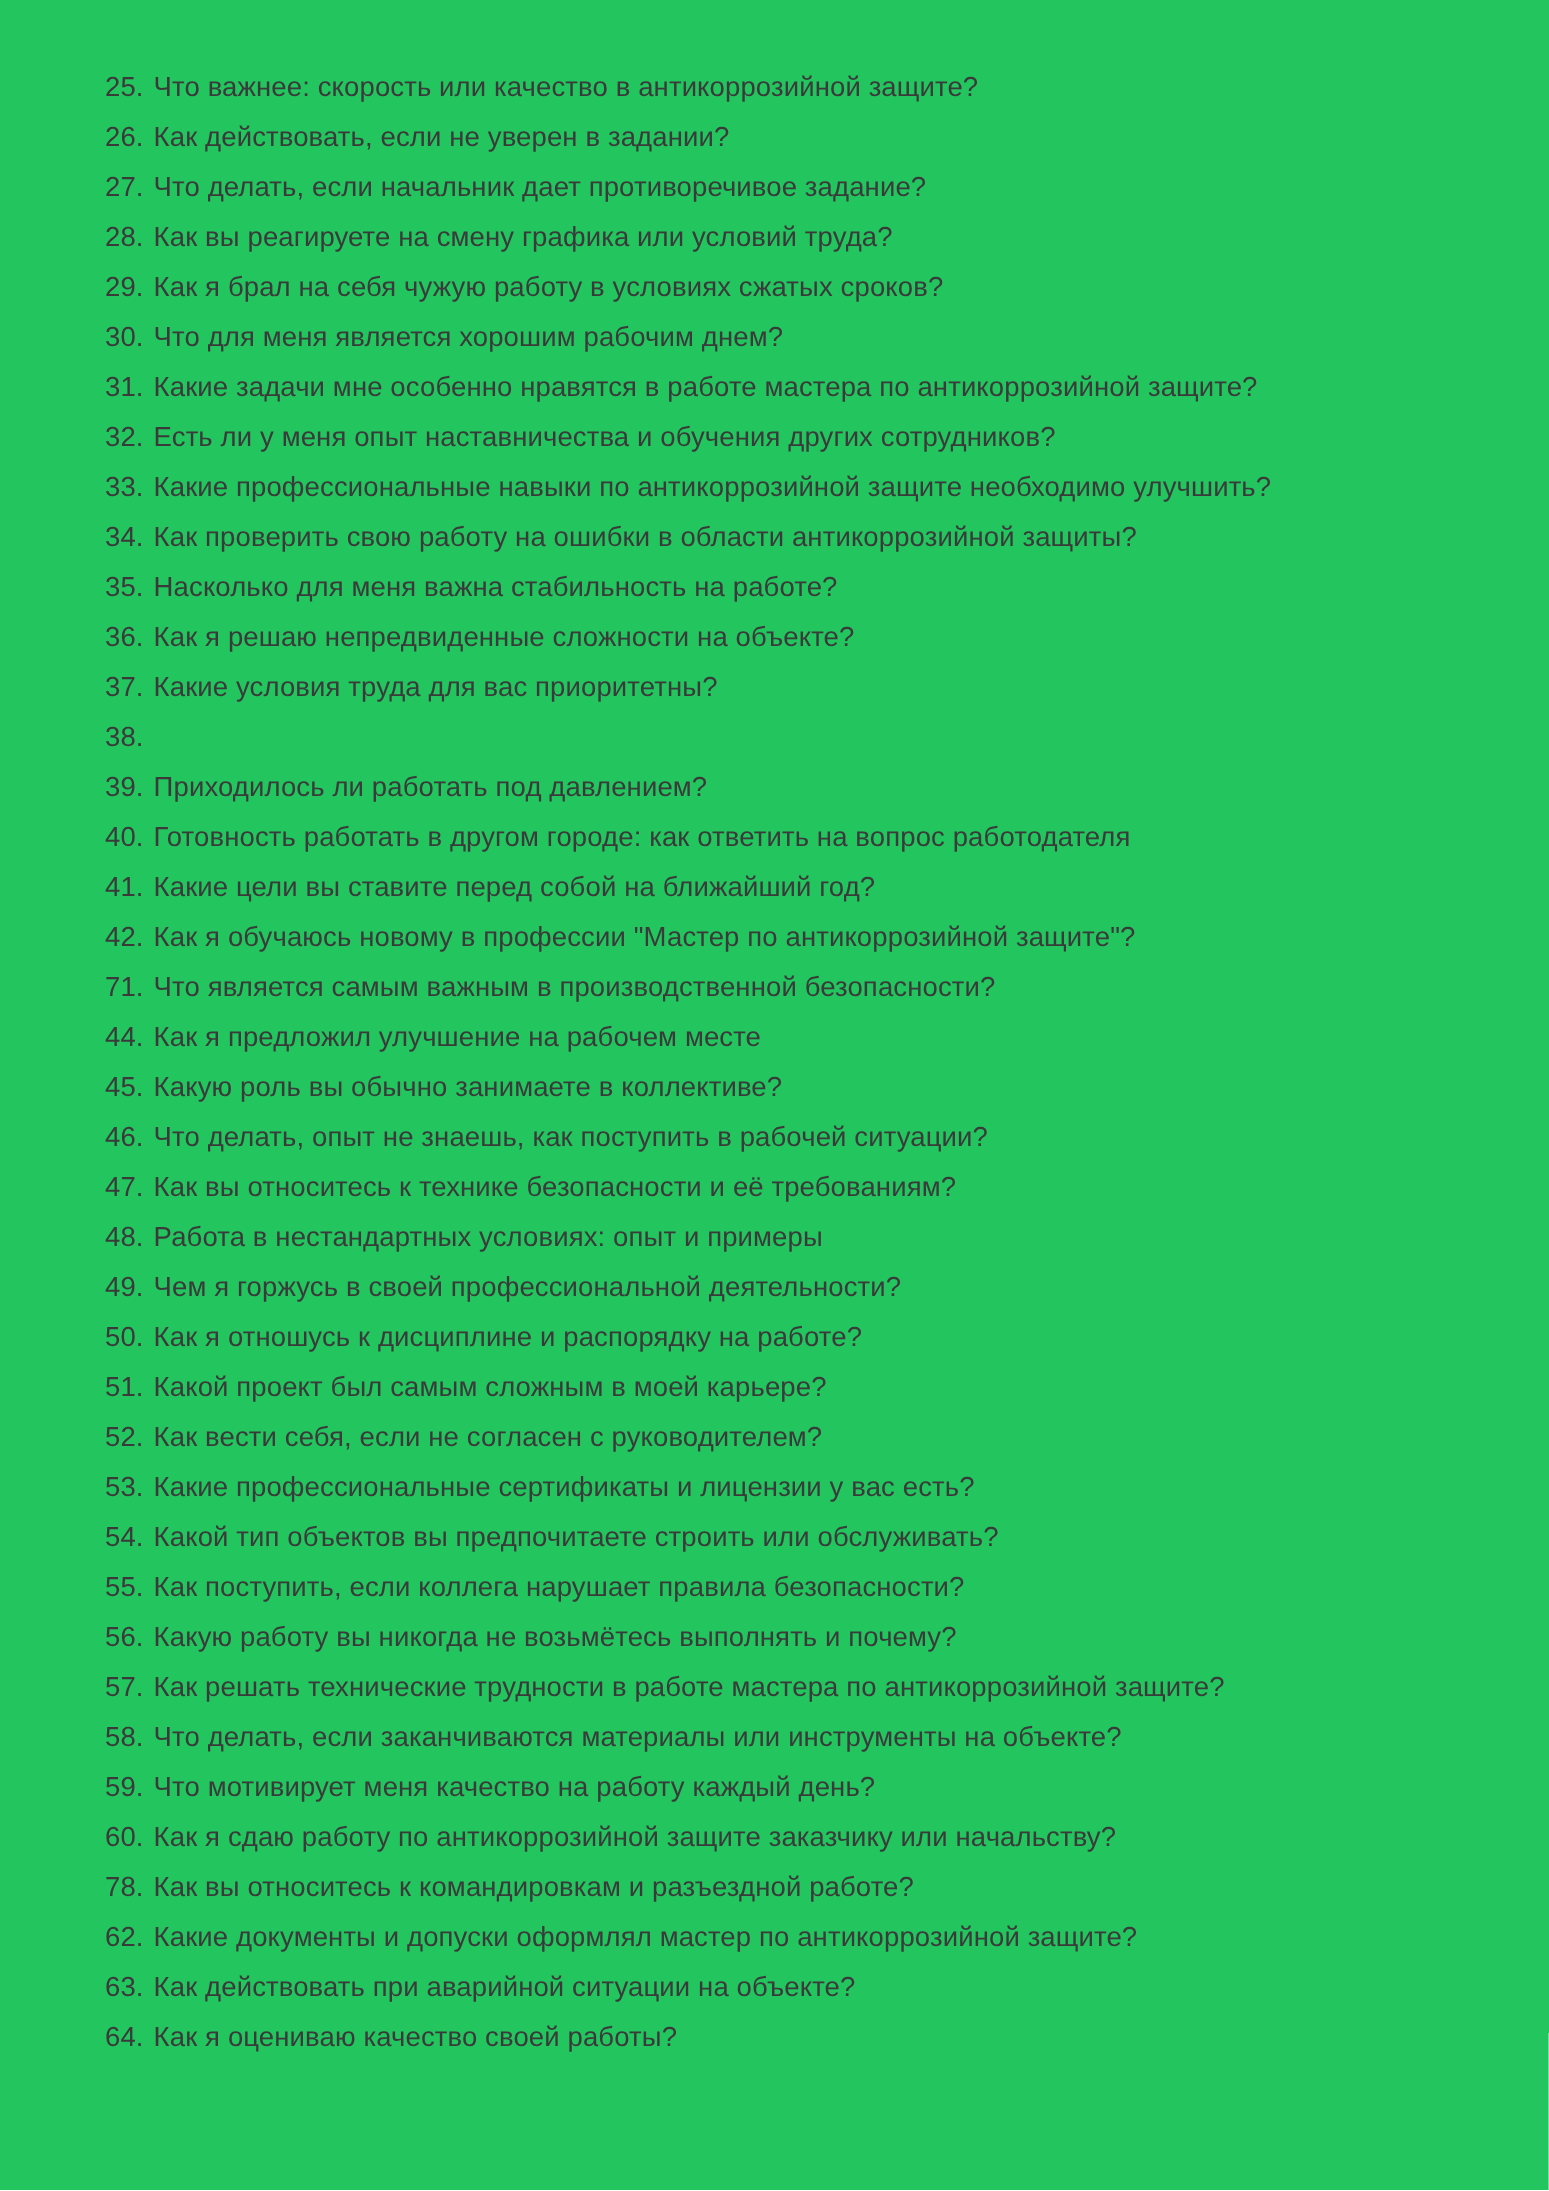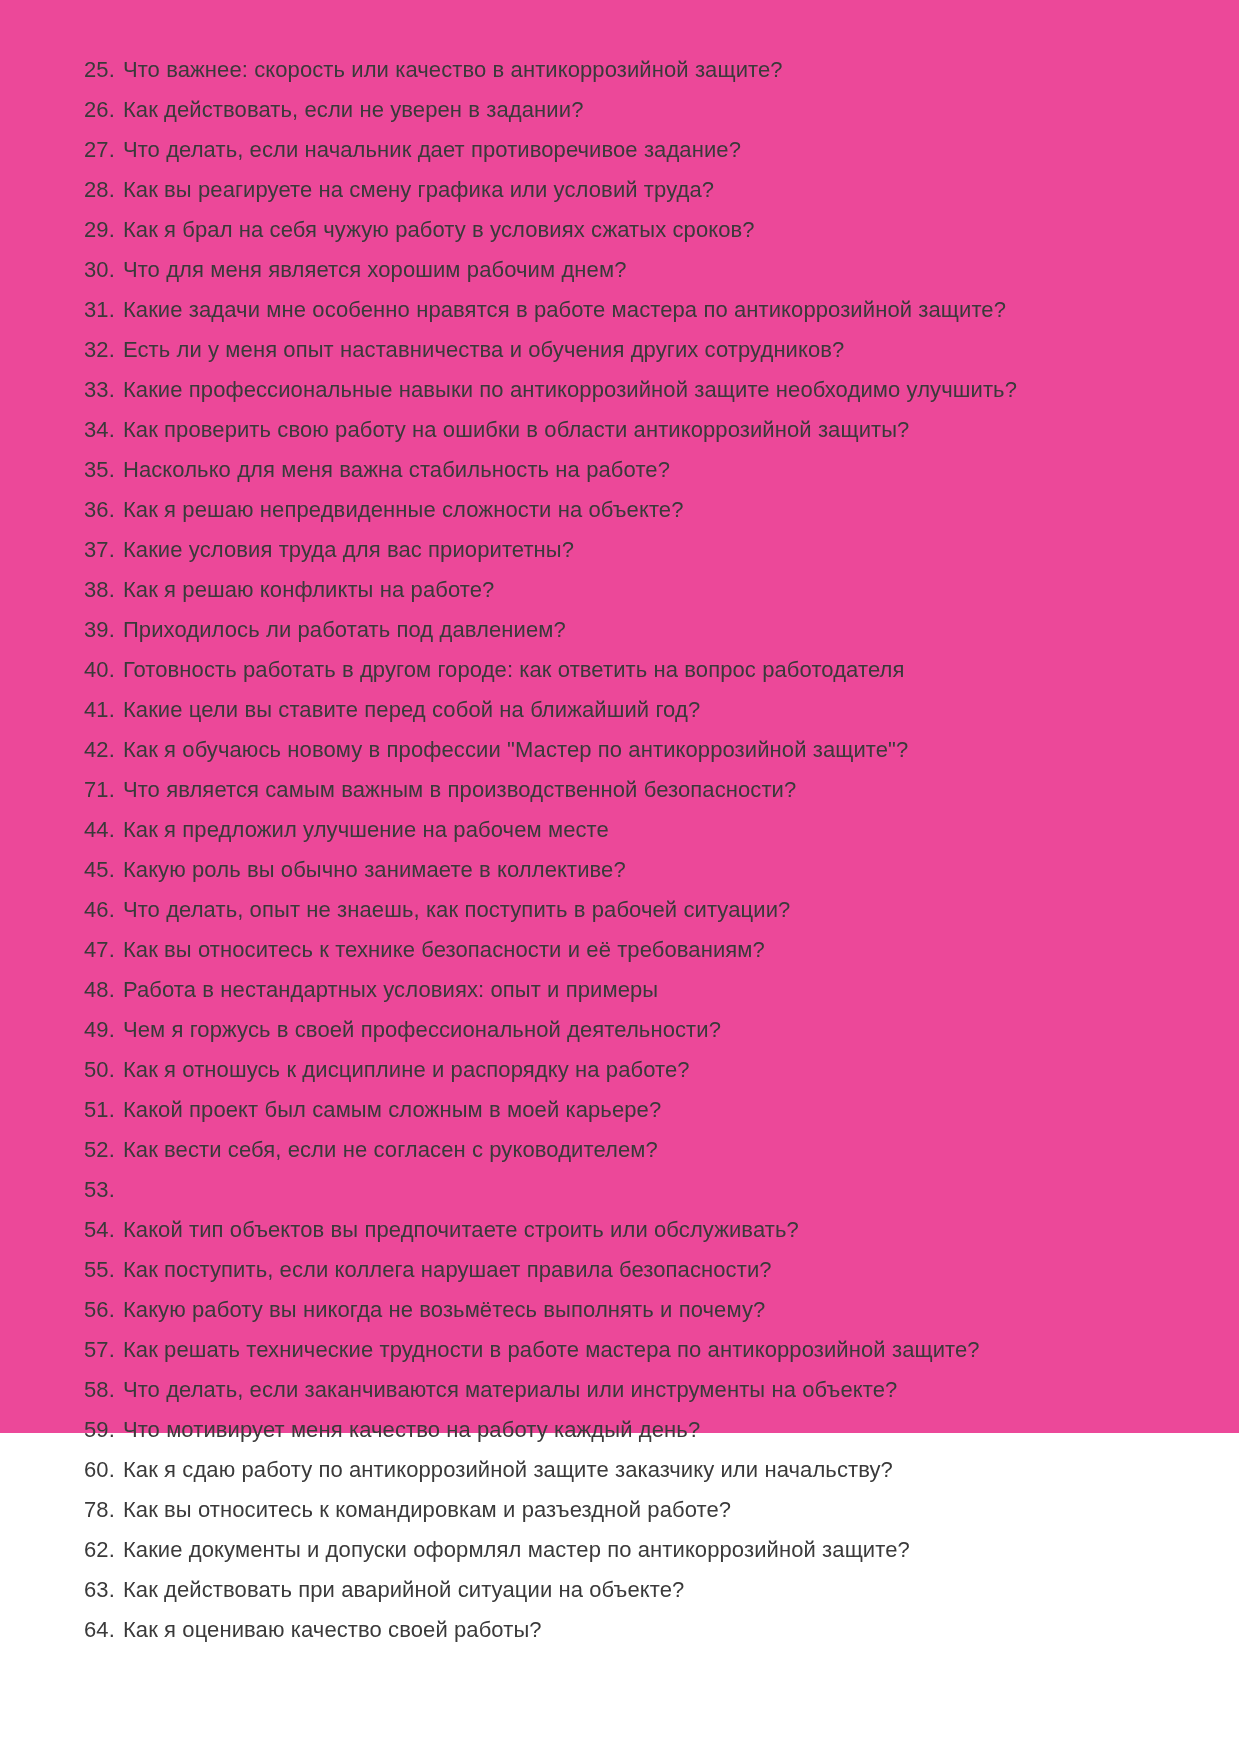--- a/index.html
+++ b/index.html
@@ -9,23 +9,23 @@
   }
   body {
     width: 1239px;
     height: 1753px;
     overflow: hidden;
     font-family: "Liberation Sans", "DejaVu Sans", sans-serif;
   }
   .doc-page {
     box-sizing: border-box;
     width: 1239px;
-    height: 1433px;
+    height: 1752px;
     padding: 50px 40px 0 84px;
-    background: #ec4899;
+    background: #22c55e;
   }
   .q-list {
     display: block;
   }
   .q-item {
     display: flex;
     align-items: center;
     height: 40px;
     font-size: 22px;
     line-height: 40px;
@@ -89,21 +89,20 @@
       <div class="q-item">
         <span class="q-num">36.</span>
         <span class="q-text">Как я решаю непредвиденные сложности на объекте?</span>
       </div>
       <div class="q-item">
         <span class="q-num">37.</span>
         <span class="q-text">Какие условия труда для вас приоритетны?</span>
       </div>
       <div class="q-item">
         <span class="q-num">38.</span>
-        <span class="q-text">Как я решаю конфликты на работе?</span>
       </div>
       <div class="q-item">
         <span class="q-num">39.</span>
         <span class="q-text">Приходилось ли работать под давлением?</span>
       </div>
       <div class="q-item">
         <span class="q-num">40.</span>
         <span class="q-text">Готовность работать в другом городе: как ответить на вопрос работодателя</span>
       </div>
       <div class="q-item">
@@ -149,20 +148,21 @@
       <div class="q-item">
         <span class="q-num">51.</span>
         <span class="q-text">Какой проект был самым сложным в моей карьере?</span>
       </div>
       <div class="q-item">
         <span class="q-num">52.</span>
         <span class="q-text">Как вести себя, если не согласен с руководителем?</span>
       </div>
       <div class="q-item">
         <span class="q-num">53.</span>
+        <span class="q-text">Какие профессиональные сертификаты и лицензии у вас есть?</span>
       </div>
       <div class="q-item">
         <span class="q-num">54.</span>
         <span class="q-text">Какой тип объектов вы предпочитаете строить или обслуживать?</span>
       </div>
       <div class="q-item">
         <span class="q-num">55.</span>
         <span class="q-text">Как поступить, если коллега нарушает правила безопасности?</span>
       </div>
       <div class="q-item">

